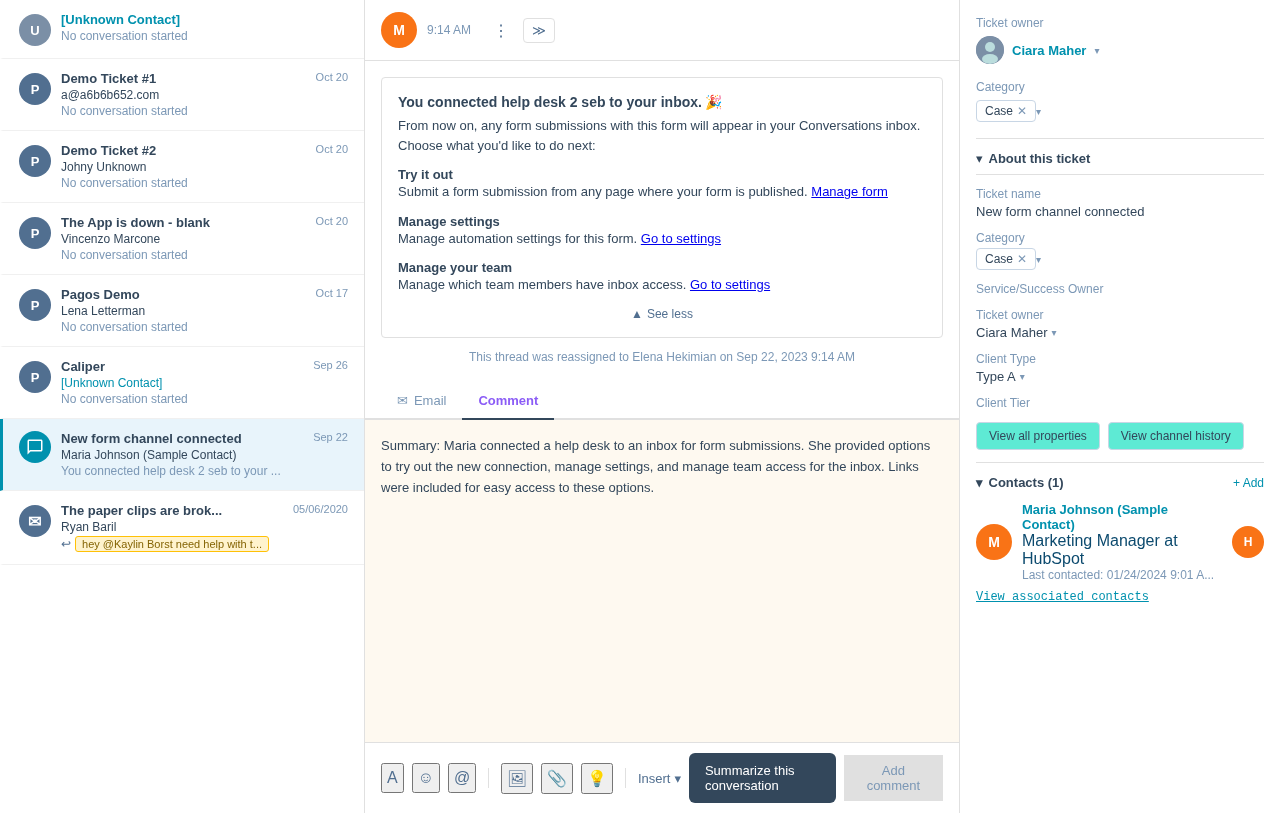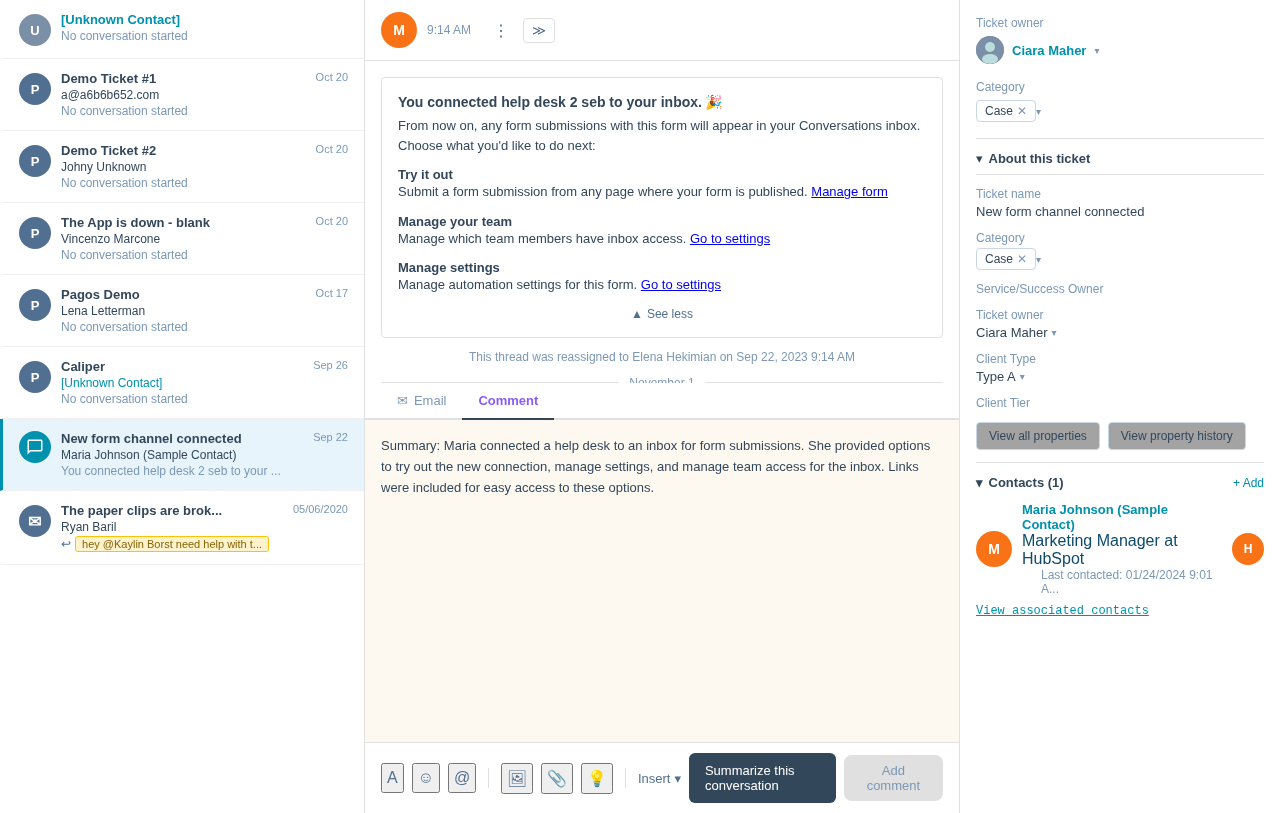--- a/index.html
+++ b/index.html
@@ -52,21 +52,21 @@
     .tabs { display: flex; border-bottom: 2px solid #e0e0e0; padding: 0 16px; }
     .tab { padding: 10px 16px; cursor: pointer; font-size: 13px; color: #7c98b6; border-bottom: 2px solid transparent; margin-bottom: -2px; display: flex; align-items: center; gap: 6px; }
     .tab.active { color: #8b5cf6; border-bottom: 2px solid #33475b; font-weight: 600; }
 
     
     .summary-area { padding: 16px; background: #fef9f0; flex: 1; font-size: 13px; color: #33475b; line-height: 1.6; }
 
     
     .bottom-toolbar { padding: 10px 16px; border-top: 1px solid #e0e0e0; display: flex; align-items: center; gap: 8px; background: #fff; }
     .toolbar-icon { color: #516f90; cursor: pointer; font-size: 16px; padding: 4px; }
-    .add-comment-btn { margin-left: auto; background: #e0e0e0; border: none; border-radius: 8px; padding: 8px 20px; color: #7c98b6; cursor: not-allowed; font-size: 13px; }
+    .add-comment-btn { margin-left: auto; background: #e0e0e0; border: none; border-radius: 0; padding: 8px 20px; color: #7c98b6; cursor: not-allowed; font-size: 13px; }
     .summarize-tooltip { background: #33475b; color: white; border-radius: 6px; padding: 10px 16px; font-size: 13px; cursor: pointer; display: inline-block; }
 
     
     .right-panel { width: 320px; background: #fff; overflow-y: auto; flex-shrink: 0; padding: 16px; }
     .right-section { margin-bottom: 16px; }
     .right-label { font-size: 12px; color: #7c98b6; margin-bottom: 6px; }
     .owner-row { display: flex; align-items: center; gap: 8px; }
     .owner-avatar { width: 28px; height: 28px; border-radius: 50%; background: #7b8fa6; color: white; display: flex; align-items: center; justify-content: center; font-size: 11px; overflow: hidden; }
     .owner-name { color: #0091ae; font-weight: 600; cursor: pointer; }
     .owner-chevron { color: #7c98b6; font-size: 10px; }
@@ -74,31 +74,31 @@
     .category-badge .remove { color: #7c98b6; cursor: pointer; }
     .category-row { display: flex; align-items: center; gap: 0; }
     .dropdown-arrow { color: #7c98b6; font-size: 10px; cursor: pointer; }
     .collapse-section { display: flex; align-items: center; gap: 6px; cursor: pointer; margin-bottom: 12px; border-bottom: 1px solid #e0e0e0; padding-bottom: 8px; }
     .collapse-section-title { font-weight: 600; font-size: 13px; color: #33475b; }
     .section-divider { border: none; border-top: 1px solid #e0e0e0; margin: 12px 0; }
     .field-row { margin-bottom: 12px; }
     .field-label { font-size: 12px; color: #7c98b6; margin-bottom: 3px; }
     .field-value { font-size: 13px; color: #33475b; }
     .dropdown-value { display: flex; align-items: center; gap: 4px; }
-    .view-btn { border: 1px solid #c8d6e5; background: #a3a3a3; border-radius: 4px; padding: 6px 12px; font-size: 12px; color: #33475b; cursor: pointer; text-align: center; }
+    .view-btn { border: 1px solid #c8d6e5; background: #5eead4; border-radius: 4px; padding: 6px 12px; font-size: 12px; color: #33475b; cursor: pointer; text-align: center; }
     .view-buttons { display: flex; gap: 8px; margin-bottom: 12px; }
     .contacts-header { display: flex; justify-content: space-between; align-items: center; margin-bottom: 12px; cursor: pointer; }
     .contacts-title { font-weight: 600; font-size: 13px; color: #33475b; display: flex; align-items: center; gap: 6px; }
     .add-link { color: #0091ae; font-size: 12px; cursor: pointer; }
     .contact-card { display: flex; align-items: center; gap: 10px; }
     .contact-avatar { width: 36px; height: 36px; border-radius: 50%; background: #f97316; color: white; display: flex; align-items: center; justify-content: center; font-size: 14px; font-weight: bold; flex-shrink: 0; }
     .contact-info { flex: 1; }
     .contact-name { color: #0091ae; font-weight: 600; font-size: 13px; cursor: pointer; }
     .contact-role { font-size: 16px; color: #0c4a6e; }
-    .contact-date { font-size: 12px; color: #7c98b6; margin-left: 19px; }
+    .contact-date { font-size: 12px; color: #7c98b6; }
     .view-contacts-link { color: #0091ae; font-size: 12px; cursor: pointer; margin-top: 8px; display: block; font-family: Liberation Mono, monospace; }
     .insert-btn { display: flex; align-items: center; gap: 4px; background: none; border: none; color: #516f90; cursor: pointer; font-size: 13px; }
     .toolbar-separator { width: 1px; height: 20px; background: #e0e0e0; margin: 0 4px; }
   </style>
 </head>
 <body>
 
 <div class="sidebar">
 
   <div class="ticket-item">
@@ -219,46 +219,43 @@
 
       <div class="message-section">
         <div class="message-section-title">Try it out</div>
         <div class="message-section-text">
           <span>Submit a form submission from any page where your form is published.</span>
           <a href="#">Manage form</a>
         </div>
       </div>
 
       <div class="message-section">
+        <div class="message-section-title">Manage settings</div>
+        <div class="message-section-text">
+          <span>Manage automation settings for this form.</span>
+          <a href="#">Go to settings</a>
+        </div>
+      </div>
+
+      <div class="message-section">
         <div class="message-section-title">Manage your team</div>
         <div class="message-section-text">
           <span>Manage which team members have inbox access.</span>
           <a href="#">Go to settings</a>
         </div>
       </div>
 
-      <div class="message-section">
-        <div class="message-section-title">Manage settings</div>
-        <div class="message-section-text">
-          <span>Manage automation settings for this form.</span>
-          <a href="#">Go to settings</a>
-        </div>
-      </div>
-
       <div class="see-less">
         <span>▲</span>
         <span>See less</span>
       </div>
     </div>
 
     <div class="reassigned-note">This thread was reassigned to Elena Hekimian on Sep 22, 2023 9:14 AM</div>
 
-    <div class="date-divider">
-      <span>November 1</span>
-    </div>
 
   </div>
 
   <div class="tabs">
     <div class="tab">
       <span>✉</span>
       <span>Email</span>
     </div>
     <div class="tab active">
       <span>Comment</span>
@@ -363,21 +360,21 @@
       <span class="dropdown-arrow">▾</span>
     </div>
   </div>
 
   <div class="field-row">
     <div class="field-label">Client Tier</div>
   </div>
 
   <div class="view-buttons">
     <button class="view-btn">View all properties</button>
-    <button class="view-btn">View property history</button>
+    <button class="view-btn">View channel history</button>
   </div>
 
   <hr class="section-divider">
 
   <div class="contacts-header">
     <div class="contacts-title">
       <span>▾</span>
       <span>Contacts (1)</span>
     </div>
     <span class="add-link">+ Add</span>

